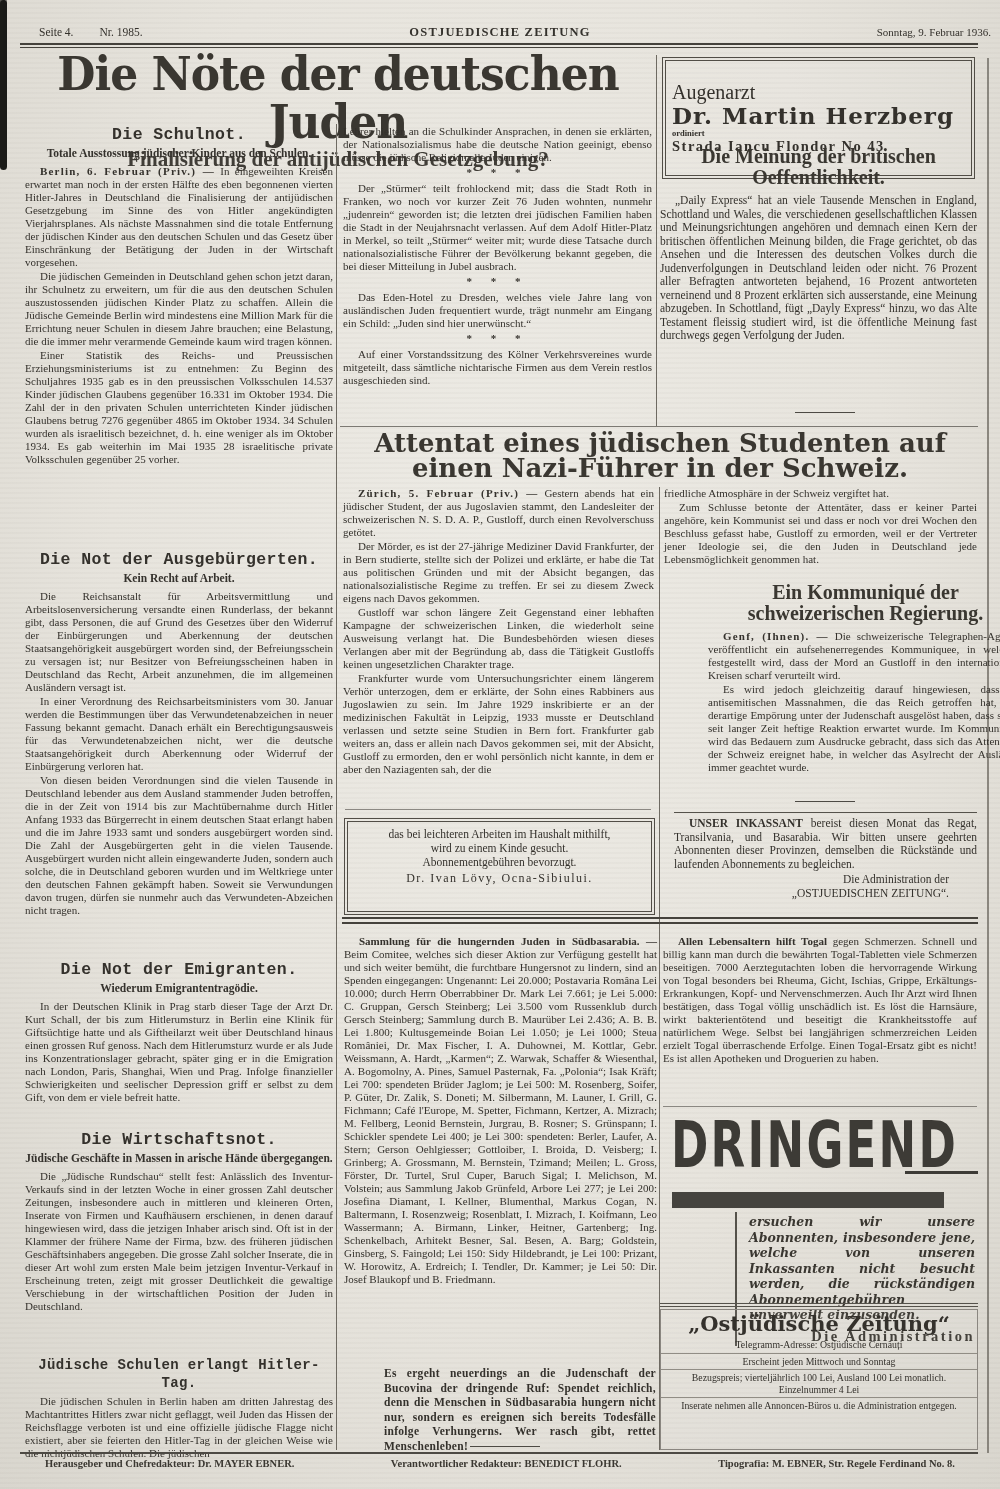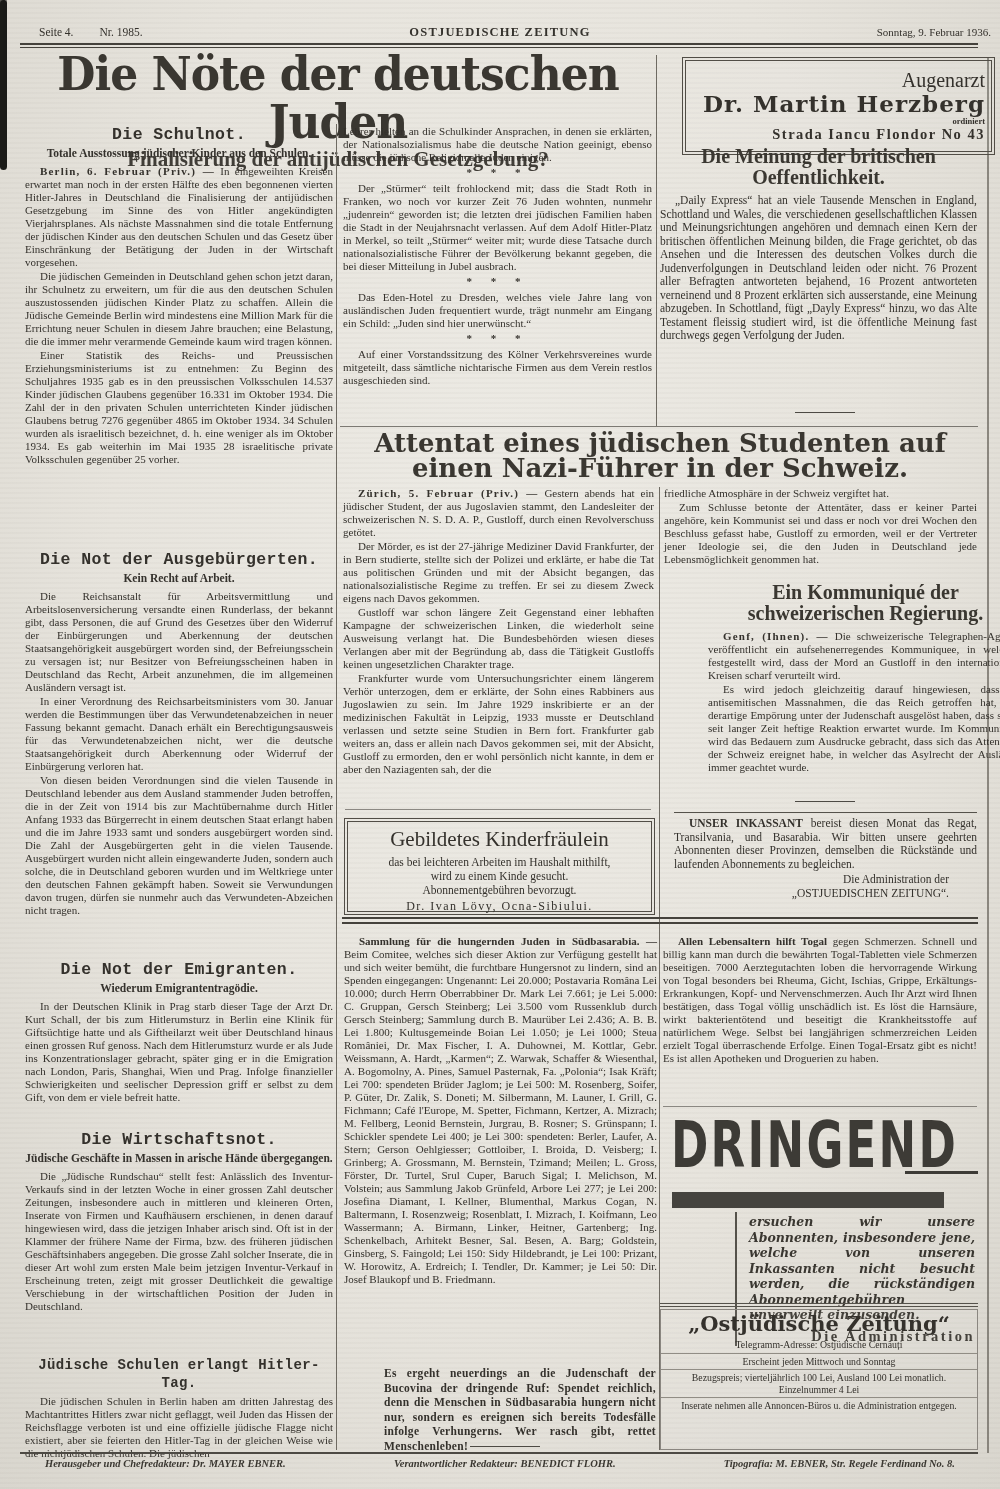--- a/index.html
+++ b/index.html
@@ -23,21 +23,21 @@
   .mh-title{flex:1;text-align:center;font-weight:bold;font-size:12.5px;letter-spacing:1.2px;}
   .mh-date{width:210px;text-align:right;font-size:11px;}
   h1.mainhead{font-family:"DejaVu Serif", serif;font-weight:bold;font-size:44px;line-height:46px;
     text-align:center;margin:0;color:#3a3731;letter-spacing:-1px;transform:scaleY(1.04);}
   h2.mainsub{font-size:21px;font-weight:bold;text-align:center;margin:3px 0 0 0;color:#403d37;}
   .bighead{font-family:"DejaVu Serif", serif;font-weight:bold;font-size:26px;line-height:25px;
     text-align:center;color:#3a3731;margin:0;}
   .colhead{font-weight:bold;font-size:20px;line-height:21px;text-align:center;margin:0;color:#3a3731;}
   .vrule{position:absolute;width:1px;background:#6e6a62;}
   .hrule{position:absolute;background:#4d4a44;}
-  .doc-box{border:4px double #514d46;text-align:right;padding:8px 6px;background:rgba(255,255,255,.06);margin-left:20px;}
+  .doc-box{border:4px double #514d46;text-align:left;padding:20px 6px;background:rgba(255,255,255,.06);}
   .doc-l1{font-size:20px;line-height:22px;}
   .doc-l2{font-family:"DejaVu Serif", serif;font-size:23px;line-height:25px;font-weight:bold;letter-spacing:1px;}
   .doc-l3{font-size:8.5px;line-height:10px;font-weight:bold;}
   .doc-l4{font-size:14.5px;line-height:17px;font-weight:bold;letter-spacing:1.5px;}
   .kinder-box{border:4px double #514d46;text-align:center;padding:5px 8px;}
   .kb-title{font-size:21px;line-height:24px;margin-bottom:4px;}
   .kb-line{font-size:11.5px;line-height:14px;}
   .kb-name{font-size:12px;letter-spacing:1.5px;margin-top:2px;}
   .inkassant{font-size:11.5px;line-height:13.5px;text-align:justify;border-top:1px solid #55524b;padding-top:4px;}
   .inkassant .sig{text-align:right;padding-right:28px;text-indent:0;}
@@ -164,21 +164,20 @@
   <div class="abs" style="left:662px;top:582px;width:315px;margin-left:46px;">
     <h3 class="colhead">Ein Kommuniqué der schweizerischen Regierung.</h3>
     <div class="b" style="margin-top:6px;">
       <p class="ind"><span class="lead-in">Genf, (Ihnen). —</span> <span>Die schweizerische Telegraphen-Agentur veröffentlicht ein aufsehenerregendes Kommuniquee, in welchem festgestellt wird, dass der Mord an Gustloff in den internationalen Kreisen scharf verurteilt wird.</span></p>
       <p class="ind">Es wird jedoch gleichzeitig darauf hingewiesen, dass die antisemitischen Massnahmen, die das Reich getroffen hat, eine derartige Empörung unter der Judenschaft ausgelöst haben, dass schon seit langer Zeit heftige Reaktion erwartet wurde. Im Kommuniquee wird das Bedauern zum Ausdrucke gebracht, dass sich das Attentat in der Schweiz ereignet habe, in welcher das Asylrecht der Ausländer immer geachtet wurde.</p>
     </div>
   </div>
   <div class="hrule" style="left:795px;top:801px;width:60px;height:1px;"></div>
 
   <div class="abs kinder-box" style="left:344px;top:818px;width:311px;height:97px;">
-    <div class="kb-title">Gebildetes Kinderfräulein</div>
     <div class="kb-line">das bei leichteren Arbeiten im Haushalt mithilft,</div>
     <div class="kb-line">wird zu einem Kinde gesucht.</div>
     <div class="kb-line">Abonnementgebühren bevorzugt.</div>
     <div class="kb-line kb-name">Dr. Ivan Lövy, Ocna-Sibiului.</div>
   </div>
 
   <div class="abs inkassant" style="left:674px;top:812px;width:303px;">
     <p class="ind" style="margin:0;"><b>UNSER INKASSANT</b> <span>bereist diesen Monat das Regat, Transilvania, und Basarabia. Wir bitten unsere geehrten Abonnenten dieser Provinzen, demselben die Rückstände und laufenden Abonnements zu begleichen.</span></p>
     <p class="sig" style="margin:2px 0 0 0;">Die Administration der</p>
     <p class="sig" style="margin:0;">„OSTJUEDISCHEN ZEITUNG“.</p>
@@ -208,19 +207,19 @@
 
   <div class="abs paperbox" style="left:660px;top:1309px;width:318px;height:141px;">
     <div class="pb-title">„Ostjüdische Zeitung“</div>
     <div class="pb-row pb-sep">Telegramm-Adresse: Ostjüdische Cernăuți</div>
     <div class="pb-row pb-sep">Erscheint jeden Mittwoch und Sonntag</div>
     <div class="pb-row pb-sep">Bezugspreis; vierteljährlich 100 Lei, Ausland 100 Lei monatlich. Einzelnummer 4 Lei</div>
     <div class="pb-row">Inserate nehmen alle Annoncen-Büros u. die Administration entgegen.</div>
   </div>
 
   <div class="hrule" style="left:20px;top:1452px;width:958px;height:2px;"></div>
-  <div class="abs footer-row" style="left:45px;top:1458px;width:910px;font-style:italic;">
+  <div class="abs footer-row" style="left:45px;top:1458px;width:910px;">
     <span>Herausgeber und Chefredakteur: Dr. MAYER EBNER.</span>
     <span>Verantwortlicher Redakteur: BENEDICT FLOHR.</span>
     <span>Tipografia: M. EBNER, Str. Regele Ferdinand No. 8.</span>
   </div>
 
 </div>
 
 </body></html>

